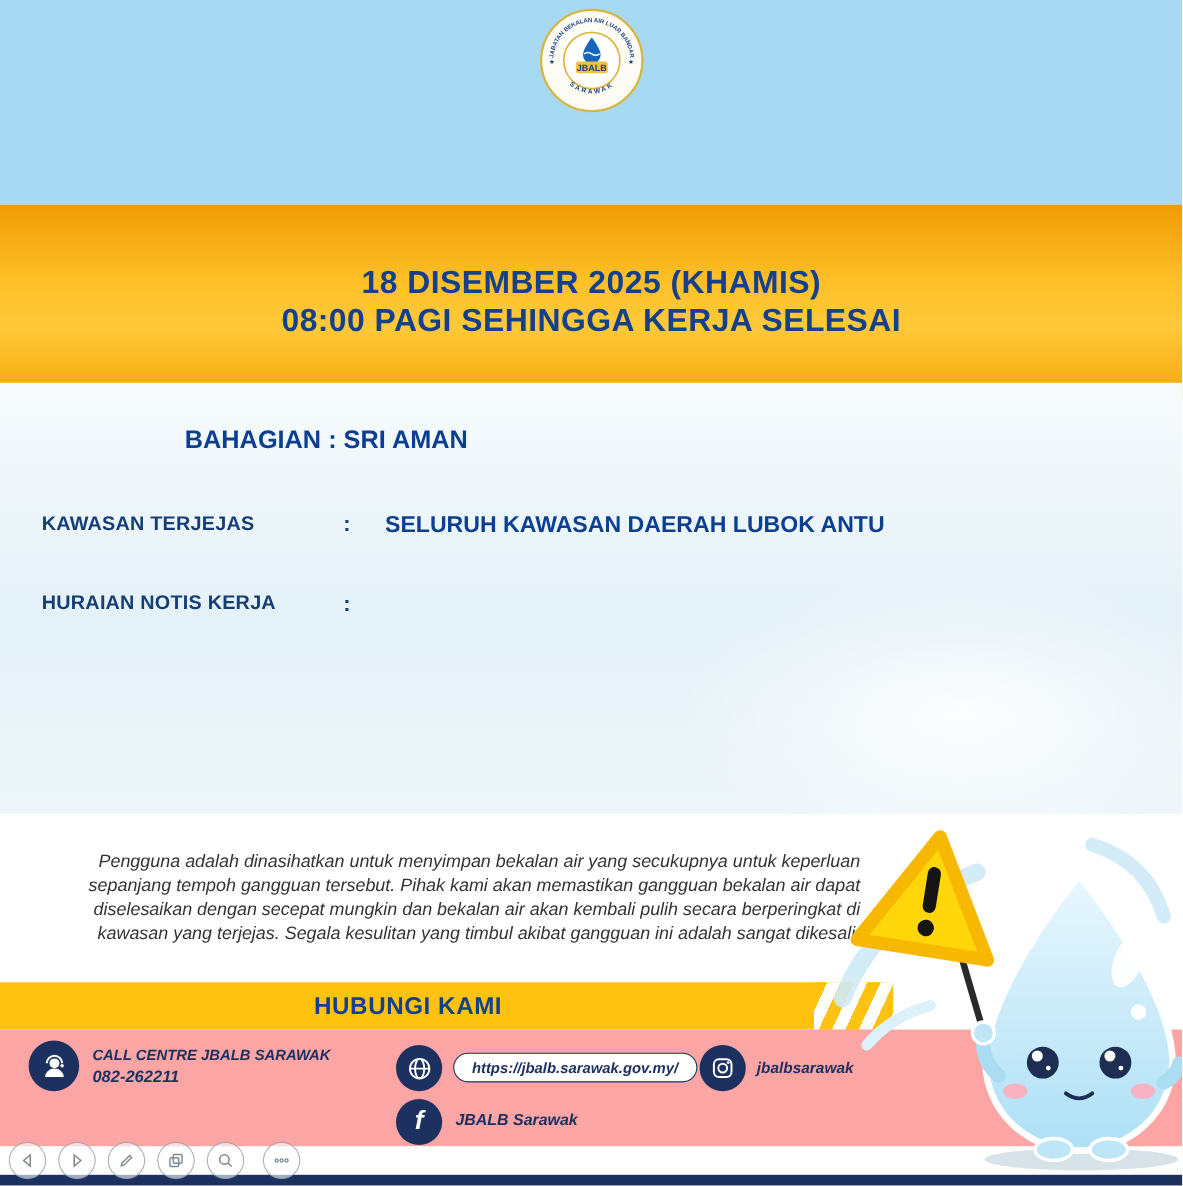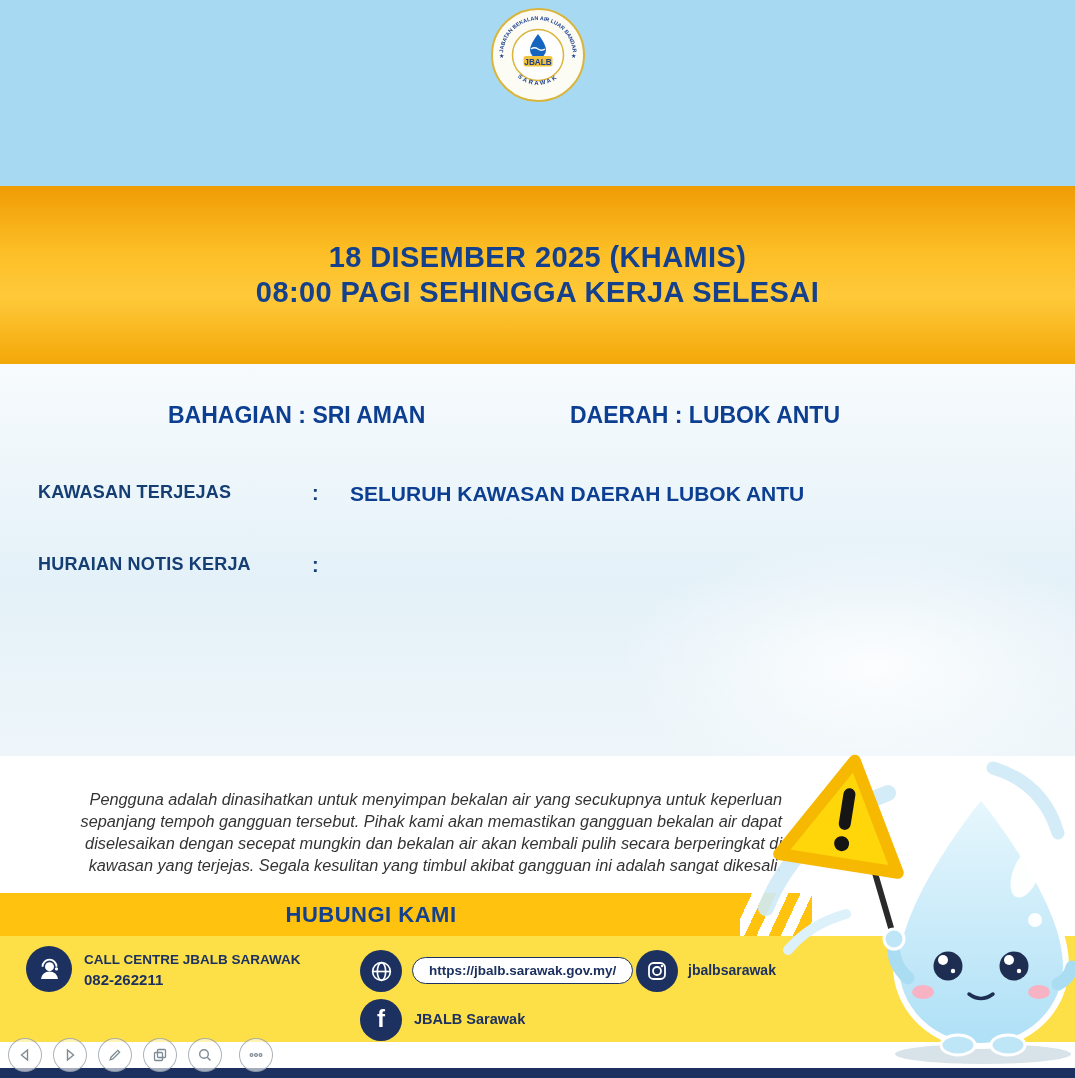--- a/index.html
+++ b/index.html
@@ -14,21 +14,21 @@
   .notice-title { position:absolute; top:131px; left:0; width:100%; text-align:center;
                   font-size:29px; font-weight:bold; color:#15418f; letter-spacing:.4px; }
 
   
   .date-banner { position:absolute; top:186px; left:0; width:100%; height:178px;
                  background:linear-gradient(180deg,#f09c05 0%,#fdbf27 38%,#ffc93a 62%,#f3a808 100%);
                  display:flex; flex-direction:column; align-items:center; justify-content:center; gap:2px; }
   .date-line { font-size:29px; font-weight:bold; color:#14408c; letter-spacing:.4px; }
 
   
-  .main { position:absolute; top:364px; left:0; width:100%; height:392px;
+  .main { position:absolute; top:348px; left:0; width:100%; height:392px;
           background:linear-gradient(180deg,#f7fbfd 0%,#e4f1f8 55%,#eef6fa 100%); }
   .wave-deco { position:absolute; right:-60px; bottom:-40px; width:520px; height:260px;
                background:radial-gradient(ellipse at center, rgba(255,255,255,.85) 0%, rgba(255,255,255,0) 70%); }
 
   .region-bahagian { position:absolute; left:168px; top:38px; font-size:23px; font-weight:bold; color:#0c3f91; }
   .region-daerah   { position:absolute; left:570px; top:38px; font-size:23px; font-weight:bold; color:#0c3f91; }
 
   .row-label { position:absolute; left:38px;  font-size:18px;  font-weight:bold; color:#143e74; letter-spacing:.2px; }
   .row-colon { position:absolute; left:312px; font-size:20px;  font-weight:bold; color:#143e74; }
   .row-value { position:absolute; left:350px; font-size:21px;  font-weight:bold; color:#0c3f91; }
@@ -40,21 +40,21 @@
                 font-size:16.3px; font-style:italic; color:#333333; line-height:1.35;text-align:right; }
 
   
   .hubungi-bar { position:absolute; top:893px; left:0; width:812px; height:43px; background:#ffc20e; }
   .hubungi-text { width:100%; height:100%; display:flex; align-items:center; justify-content:center;
                   padding-right:70px; font-size:22px; font-weight:bold; color:#14408c; letter-spacing:.5px; }
   .hubungi-stripes { position:absolute; right:0; top:0; height:100%; width:72px;
                      background:repeating-linear-gradient(115deg,#ffc20e 0 11px,#ffffff 11px 22px); }
 
   
-  .contact { position:absolute; top:936px; left:0; width:100%; height:106px; background:#fde047; }
+  .contact { position:absolute; top:936px; left:0; width:100%; height:106px; background:#fca5a5;font-style:italic; }
   .icon-circle { position:absolute; border-radius:50%; background:#1d3160; display:flex; align-items:center; justify-content:center; }
   .cc-icon  { left:26px;  top:10px; width:46px; height:46px; }
   .web-icon { left:360px; top:14px; width:42px; height:42px; }
   .fb-icon  { left:360px; top:63px; width:42px; height:42px; }
   .ig-icon  { left:636px; top:14px; width:42px; height:42px; }
   .cc-label { position:absolute; left:84px; top:16px; font-size:13.5px; font-weight:bold; color:#1d3160; }
   .cc-phone { position:absolute; left:84px; top:35px; font-size:15px;  font-weight:bold; color:#1d3160; }
   .web-pill { position:absolute; left:412px; top:21px; border:1.5px solid #1d3160; border-radius:15px;
               padding:5px 16px; font-size:13.5px; font-weight:bold; color:#1d3160; background:#fff; }
   .fb-name  { position:absolute; left:414px; top:75px; font-size:14.5px; font-weight:bold; color:#1d3160; }
@@ -106,21 +106,20 @@
 
   <div class="date-banner">
     <div class="date-line">18 DISEMBER 2025 (KHAMIS)</div>
     <div class="date-line">08:00 PAGI SEHINGGA KERJA SELESAI</div>
   </div>
 
   <div class="main">
     <div class="wave-deco"></div>
 
     <div class="region-bahagian">BAHAGIAN : SRI AMAN</div>
-    <div class="region-daerah">DAERAH : LUBOK ANTU</div>
 
     <div class="row-label y-kawasan">KAWASAN TERJEJAS</div>
     <div class="row-colon y-kawasan">:</div>
     <div class="row-value y-kawasan">SELURUH KAWASAN DAERAH LUBOK ANTU</div>
 
     <div class="row-label y-huraian">HURAIAN NOTIS KERJA</div>
     <div class="row-colon y-huraian">:</div>
 
     <p class="disclaimer">Pengguna adalah dinasihatkan untuk menyimpan bekalan air yang secukupnya untuk keperluan sepanjang tempoh gangguan tersebut. Pihak kami akan memastikan gangguan bekalan air dapat diselesaikan dengan secepat mungkin dan bekalan air akan kembali pulih secara berperingkat di kawasan yang terjejas. Segala kesulitan yang timbul akibat gangguan ini adalah sangat dikesali.</p>
   </div>

